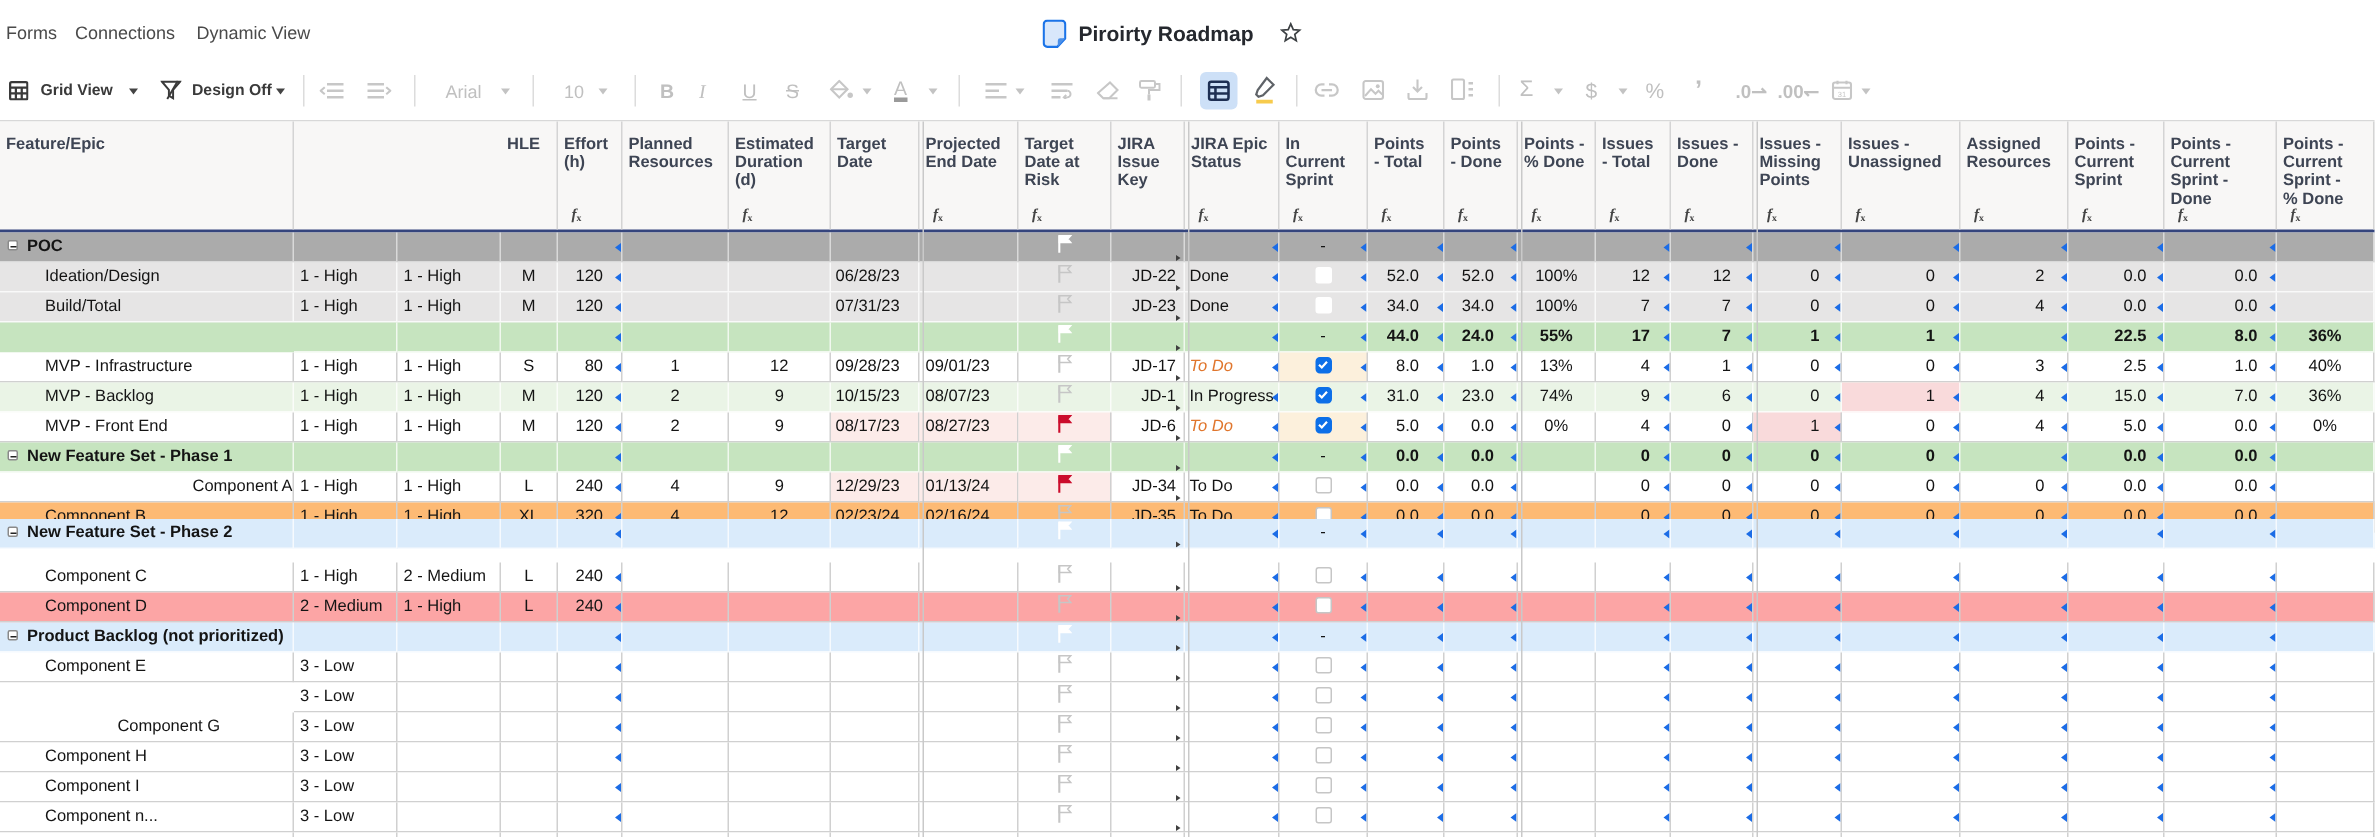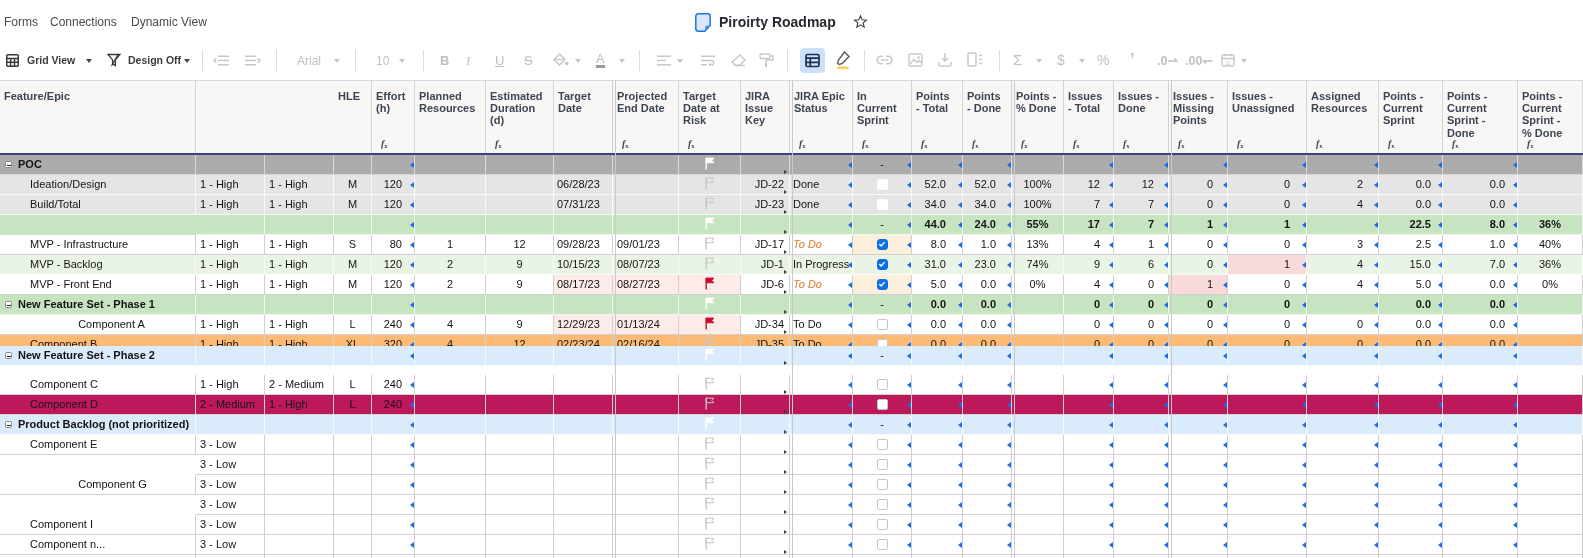--- a/index.html
+++ b/index.html
@@ -445,21 +445,21 @@
 <div class="cell" style="left:1169px;width:59px;padding-right:14px;text-align:right;">0<span class="tri"></span></div>
 <div class="cell" style="left:1228px;width:79px;padding-right:16px;text-align:right;">0<span class="tri"></span></div>
 <div class="cell" style="left:1307px;width:72px;padding-right:15px;text-align:right;">
         <span class="tri"></span>
       </div>
 <div class="cell" style="left:1379px;width:64px;padding-right:11px;text-align:right;">0.0<span class="tri"></span></div>
 <div class="cell" style="left:1443px;width:75px;padding-right:12px;text-align:right;">0.0<span class="tri"></span></div>
 <div class="cell" style="left:1518px;width:65px;text-align:center;"></div>
 </div>
 <div class="row" style="top:234px;background:#ffffff;">
-<div class="cell" style="left:0px;width:196px;padding-left:28px;text-align:center;">Component A</div>
+<div class="cell" style="left:0px;width:196px;padding-left:28px;text-align:right;">Component A</div>
 <div class="cell" style="left:196px;width:69px;padding-left:4px;text-align:left;">1 - High</div>
 <div class="cell" style="left:265px;width:69px;padding-left:4px;text-align:left;">1 - High</div>
 <div class="cell" style="left:334px;width:38px;text-align:center;">L</div>
 <div class="cell" style="left:372px;width:43px;padding-right:12px;text-align:right;">240<span class="tri"></span></div>
 <div class="cell" style="left:415px;width:71px;text-align:center;">4</div>
 <div class="cell" style="left:486px;width:68px;text-align:center;">9</div>
 <div class="cell" style="left:554px;width:59px;background:#fcebe9;padding-left:3px;text-align:left;">12/29/23</div>
 <div class="cell" style="left:613px;width:66px;background:#fcebe9;padding-left:4px;text-align:left;">01/13/24</div>
 <div class="cell" style="left:679px;width:62px;background:#fcebe9;text-align:center;"><svg class="flg" width="11" height="13" viewBox="0 0 11 13">
           <path d="M2.2 0.8 v11.7" stroke="#cb0c2c" stroke-width="1.4" fill="none"></path>
@@ -606,21 +606,21 @@
         <span class="tri"></span>
       </div>
 <div class="cell" style="left:1379px;width:64px;padding-right:11px;text-align:right;">
         <span class="tri"></span>
       </div>
 <div class="cell" style="left:1443px;width:75px;padding-right:12px;text-align:right;">
         <span class="tri"></span>
       </div>
 <div class="cell" style="left:1518px;width:65px;text-align:center;"></div>
 </div>
-<div class="row" style="top:314px;background:#be185d;">
+<div class="row" style="top:314px;background:#fca5a5;">
 <div class="cell" style="left:0px;width:196px;padding-left:30px;text-align:left;">Component D</div>
 <div class="cell" style="left:196px;width:69px;padding-left:4px;text-align:left;">2 - Medium</div>
 <div class="cell" style="left:265px;width:69px;padding-left:4px;text-align:left;">1 - High</div>
 <div class="cell" style="left:334px;width:38px;text-align:center;">L</div>
 <div class="cell" style="left:372px;width:43px;padding-right:12px;text-align:right;">240<span class="tri"></span></div>
 <div class="cell" style="left:415px;width:71px;text-align:center;"></div>
 <div class="cell" style="left:486px;width:68px;text-align:center;"></div>
 <div class="cell" style="left:554px;width:59px;padding-left:3px;text-align:left;"></div>
 <div class="cell" style="left:613px;width:66px;padding-left:4px;text-align:left;"></div>
 <div class="cell" style="left:679px;width:62px;text-align:center;"><svg class="flg" width="11" height="13" viewBox="0 0 11 13">
@@ -869,20 +869,21 @@
       </div>
 <div class="cell" style="left:1379px;width:64px;padding-right:11px;text-align:right;">
         <span class="tri"></span>
       </div>
 <div class="cell" style="left:1443px;width:75px;padding-right:12px;text-align:right;">
         <span class="tri"></span>
       </div>
 <div class="cell" style="left:1518px;width:65px;text-align:center;"></div>
 </div>
 <div class="row" style="top:414px;background:#ffffff;">
+<div class="cell" style="left:0px;width:196px;padding-left:30px;text-align:left;">Component H</div>
 <div class="cell" style="left:196px;width:69px;padding-left:4px;text-align:left;">3 - Low</div>
 <div class="cell" style="left:265px;width:69px;padding-left:4px;text-align:left;"></div>
 <div class="cell" style="left:334px;width:38px;text-align:center;"></div>
 <div class="cell" style="left:372px;width:43px;padding-right:12px;text-align:right;">
         <span class="tri"></span>
       </div>
 <div class="cell" style="left:415px;width:71px;text-align:center;"></div>
 <div class="cell" style="left:486px;width:68px;text-align:center;"></div>
 <div class="cell" style="left:554px;width:59px;padding-left:3px;text-align:left;"></div>
 <div class="cell" style="left:613px;width:66px;padding-left:4px;text-align:left;"></div>

